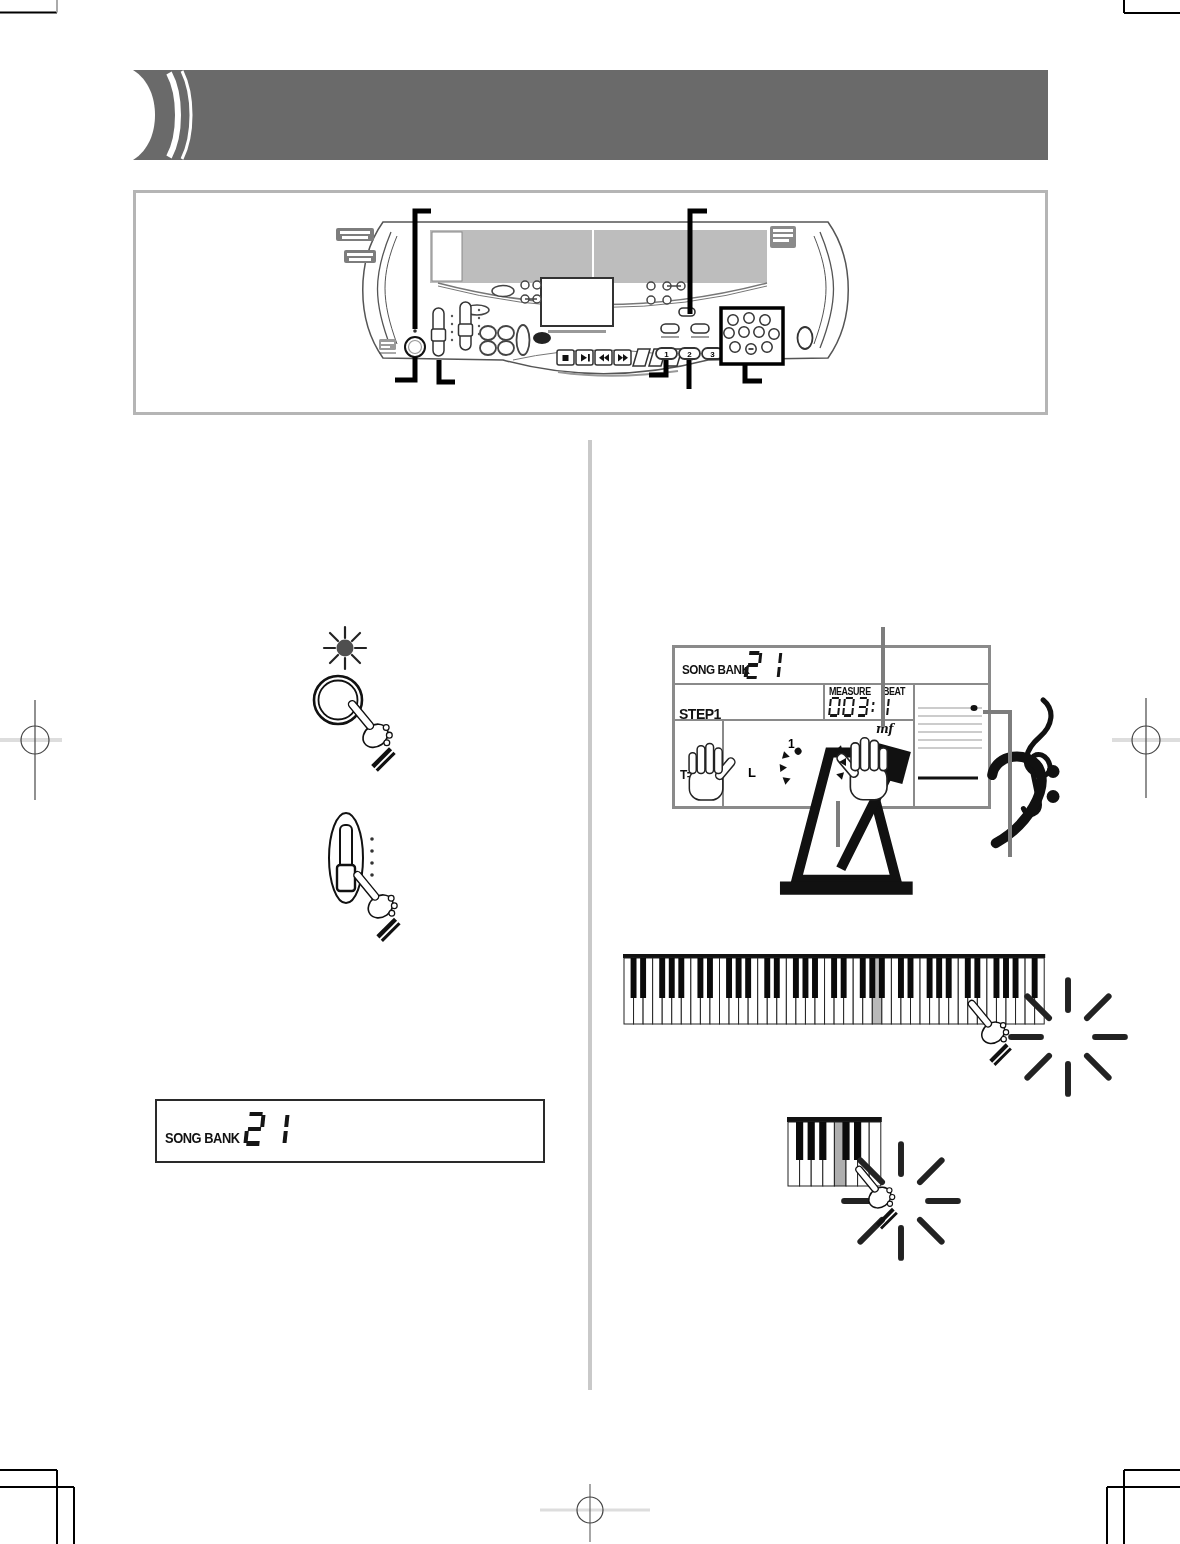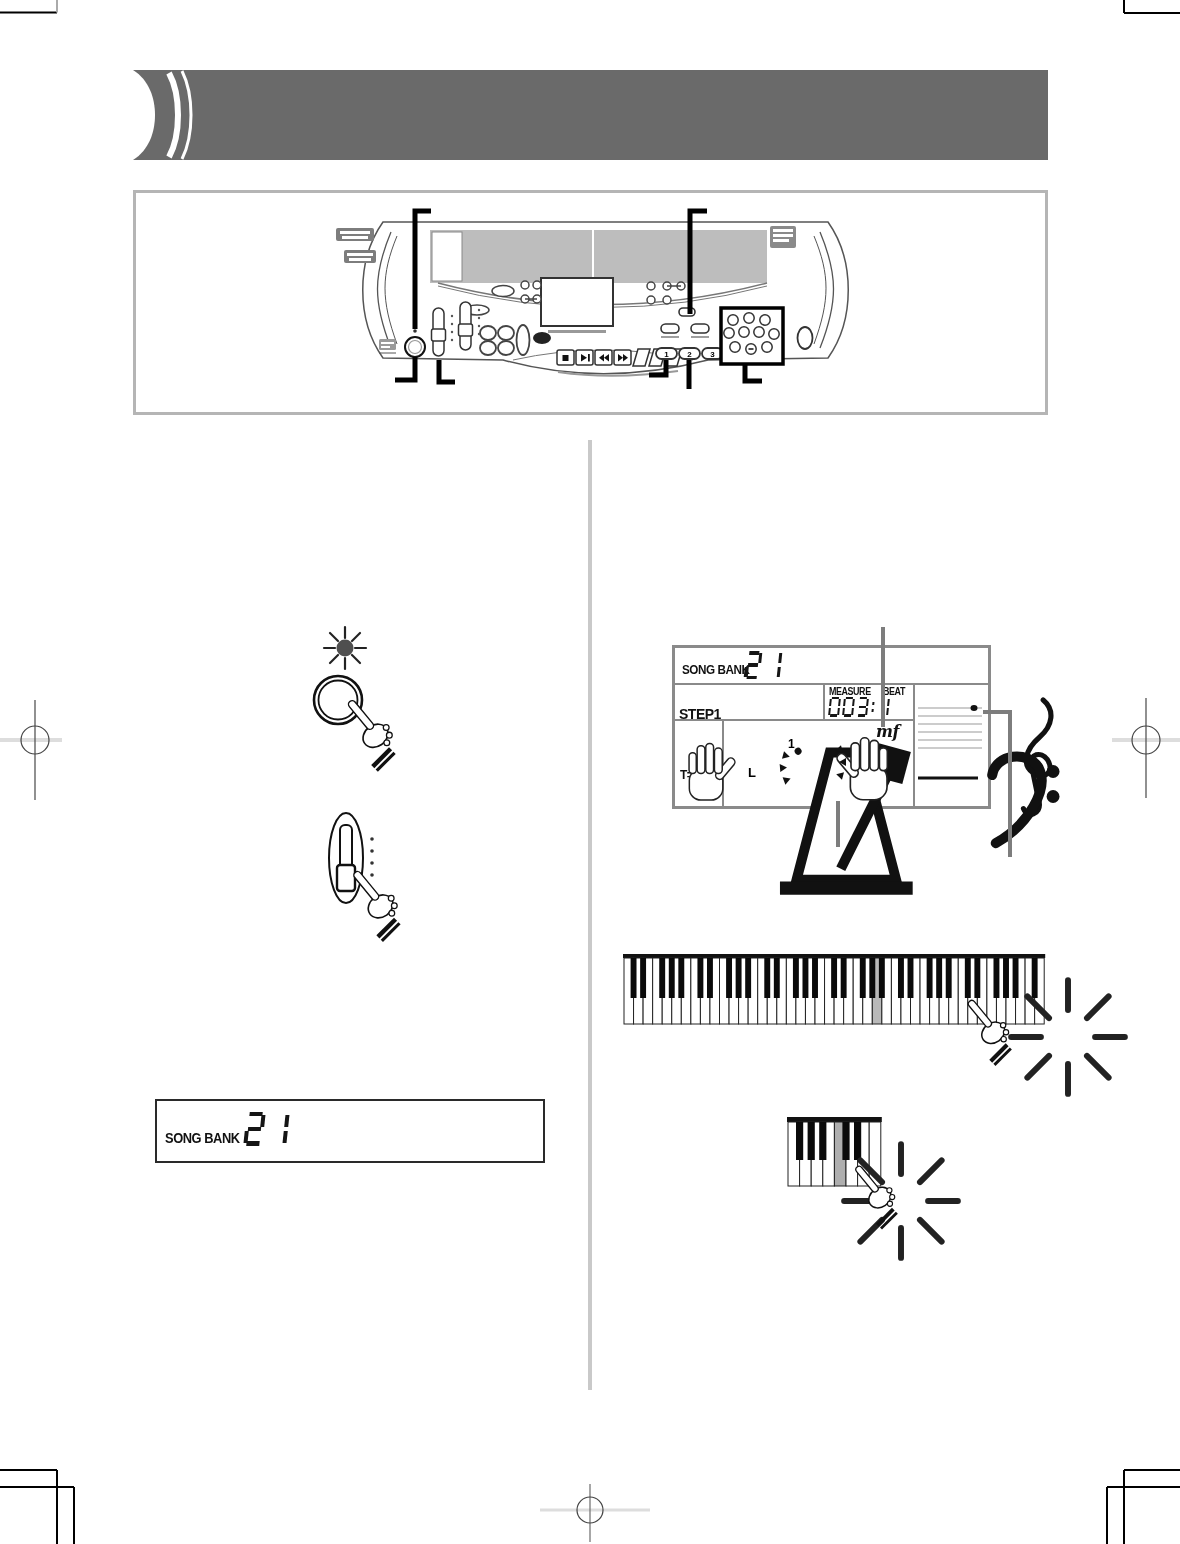--- a/index.html
+++ b/index.html
@@ -21,21 +21,21 @@
   .lh2{left:0;width:240px;top:71px;height:2px}
   .lv1{left:148px;top:35px;width:2px;height:38px}
   .lv2{left:47px;top:71px;width:2px;bottom:0}
   .lv3{left:238px;top:35px;width:2px;bottom:0}
   .lcd .t{position:absolute;font-weight:700;letter-spacing:-0.5px;white-space:nowrap}
   .t-songbank{left:7px;top:14px;font-size:13px;transform:scaleX(.9);transform-origin:left}
   .t-measure{left:154px;top:37px;font-size:10.5px;transform:scaleX(.85);transform-origin:left}
   .t-beat{left:208px;top:37px;font-size:10.5px;transform:scaleX(.85);transform-origin:left}
   .t-step{left:4px;top:58px;font-size:14px}
   .t-tempo{left:5px;top:120px;font-size:12px}
-  .t-mf{left:201px;top:74px;font-size:16px;font-weight:700;font-style:italic;
+  .t-mf{left:201px;top:74px;font-size:12px;font-weight:700;font-style:italic;
         font-family:"DejaVu Serif",serif;letter-spacing:0}
   
   .seg-abs{position:absolute}
   .sevenseg{display:inline-flex;gap:calc(var(--u)*1.1);transform:skewX(-6deg)}
   .sgd{position:relative;display:inline-block;width:calc(var(--u)*4.6);height:calc(var(--u)*8)}
   .sgd i,.sg-colon i{position:absolute;background:#151515;display:block}
   .seg-a{left:calc(var(--u)*0.8);right:calc(var(--u)*0.8);top:0;height:var(--u)}
   .seg-g{left:calc(var(--u)*0.8);right:calc(var(--u)*0.8);top:calc(var(--u)*3.5);height:var(--u)}
   .seg-d{left:calc(var(--u)*0.8);right:calc(var(--u)*0.8);bottom:0;height:var(--u)}
   .seg-f{left:0;top:calc(var(--u)*0.7);width:var(--u);height:calc(var(--u)*2.8)}

